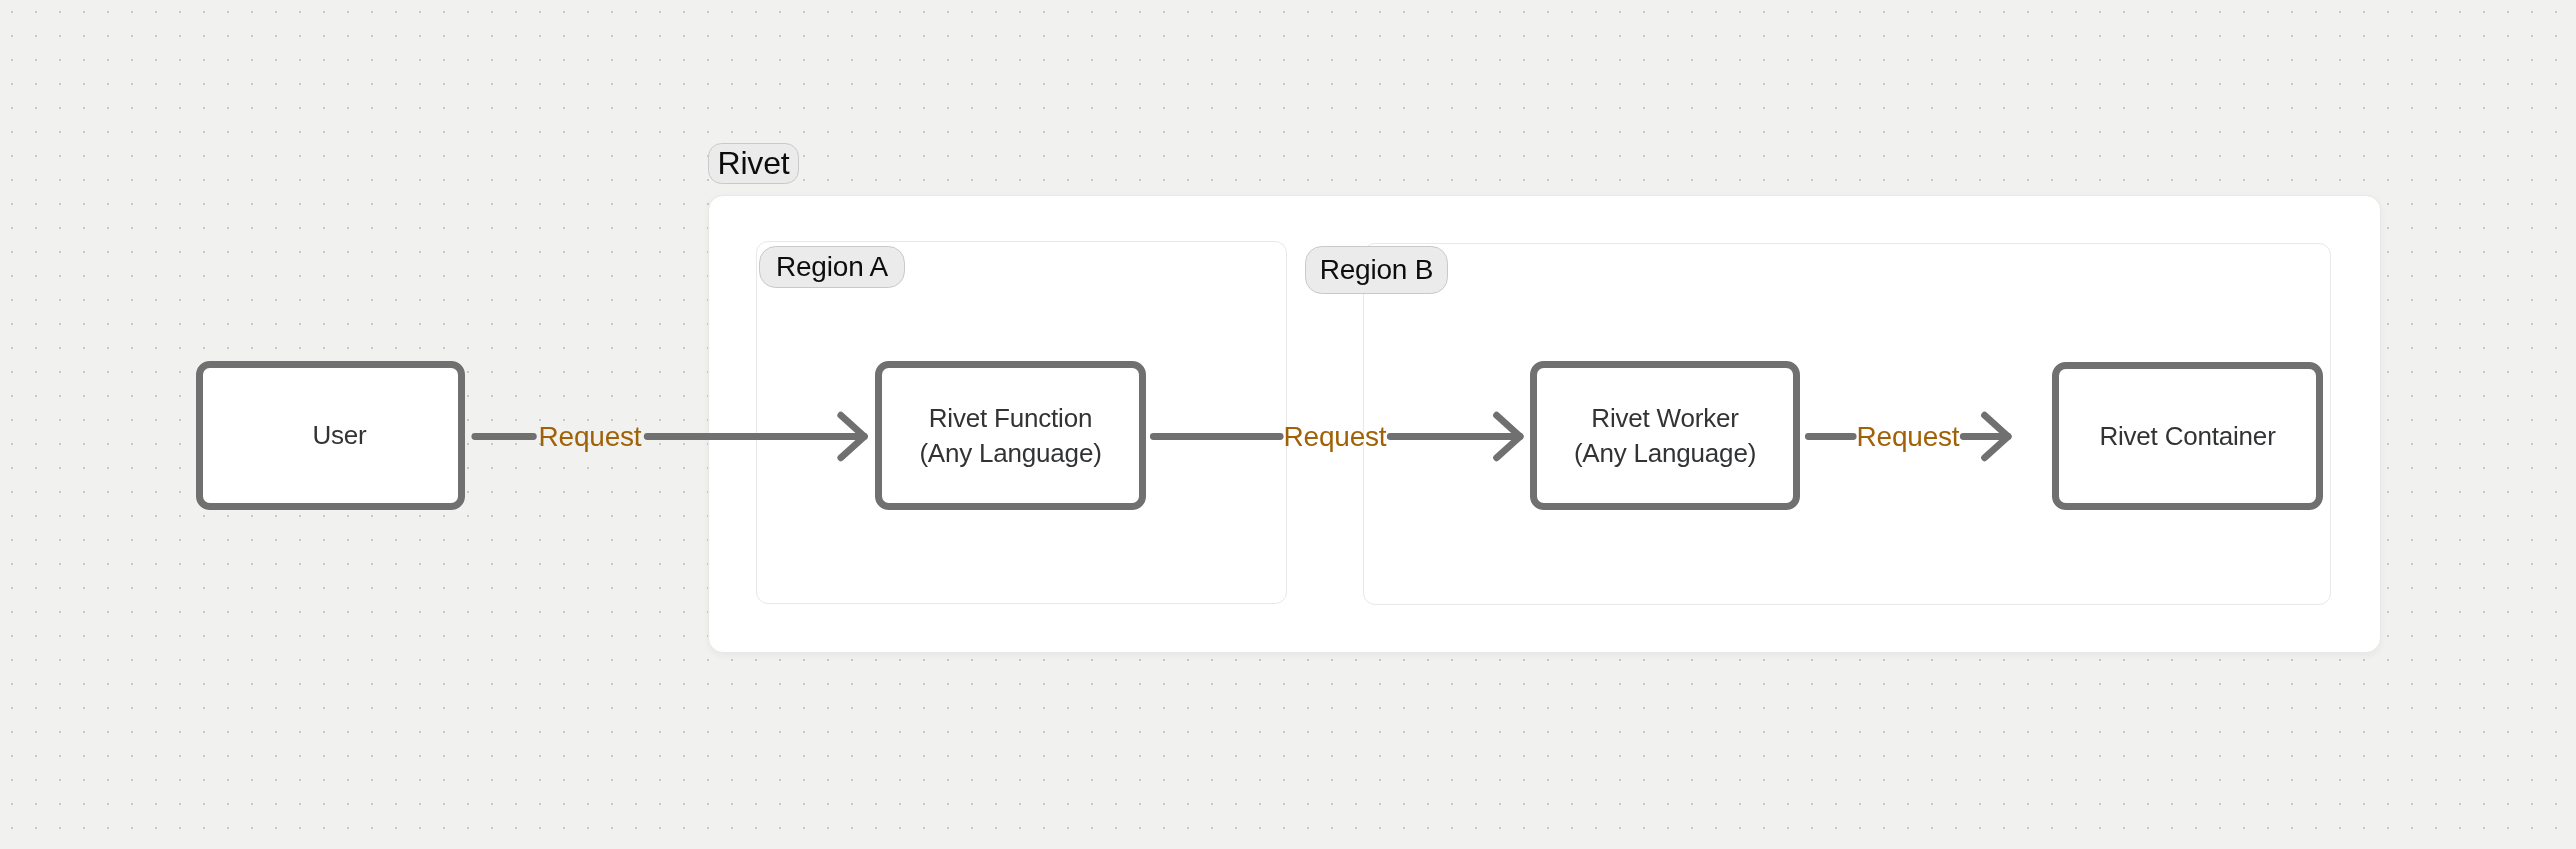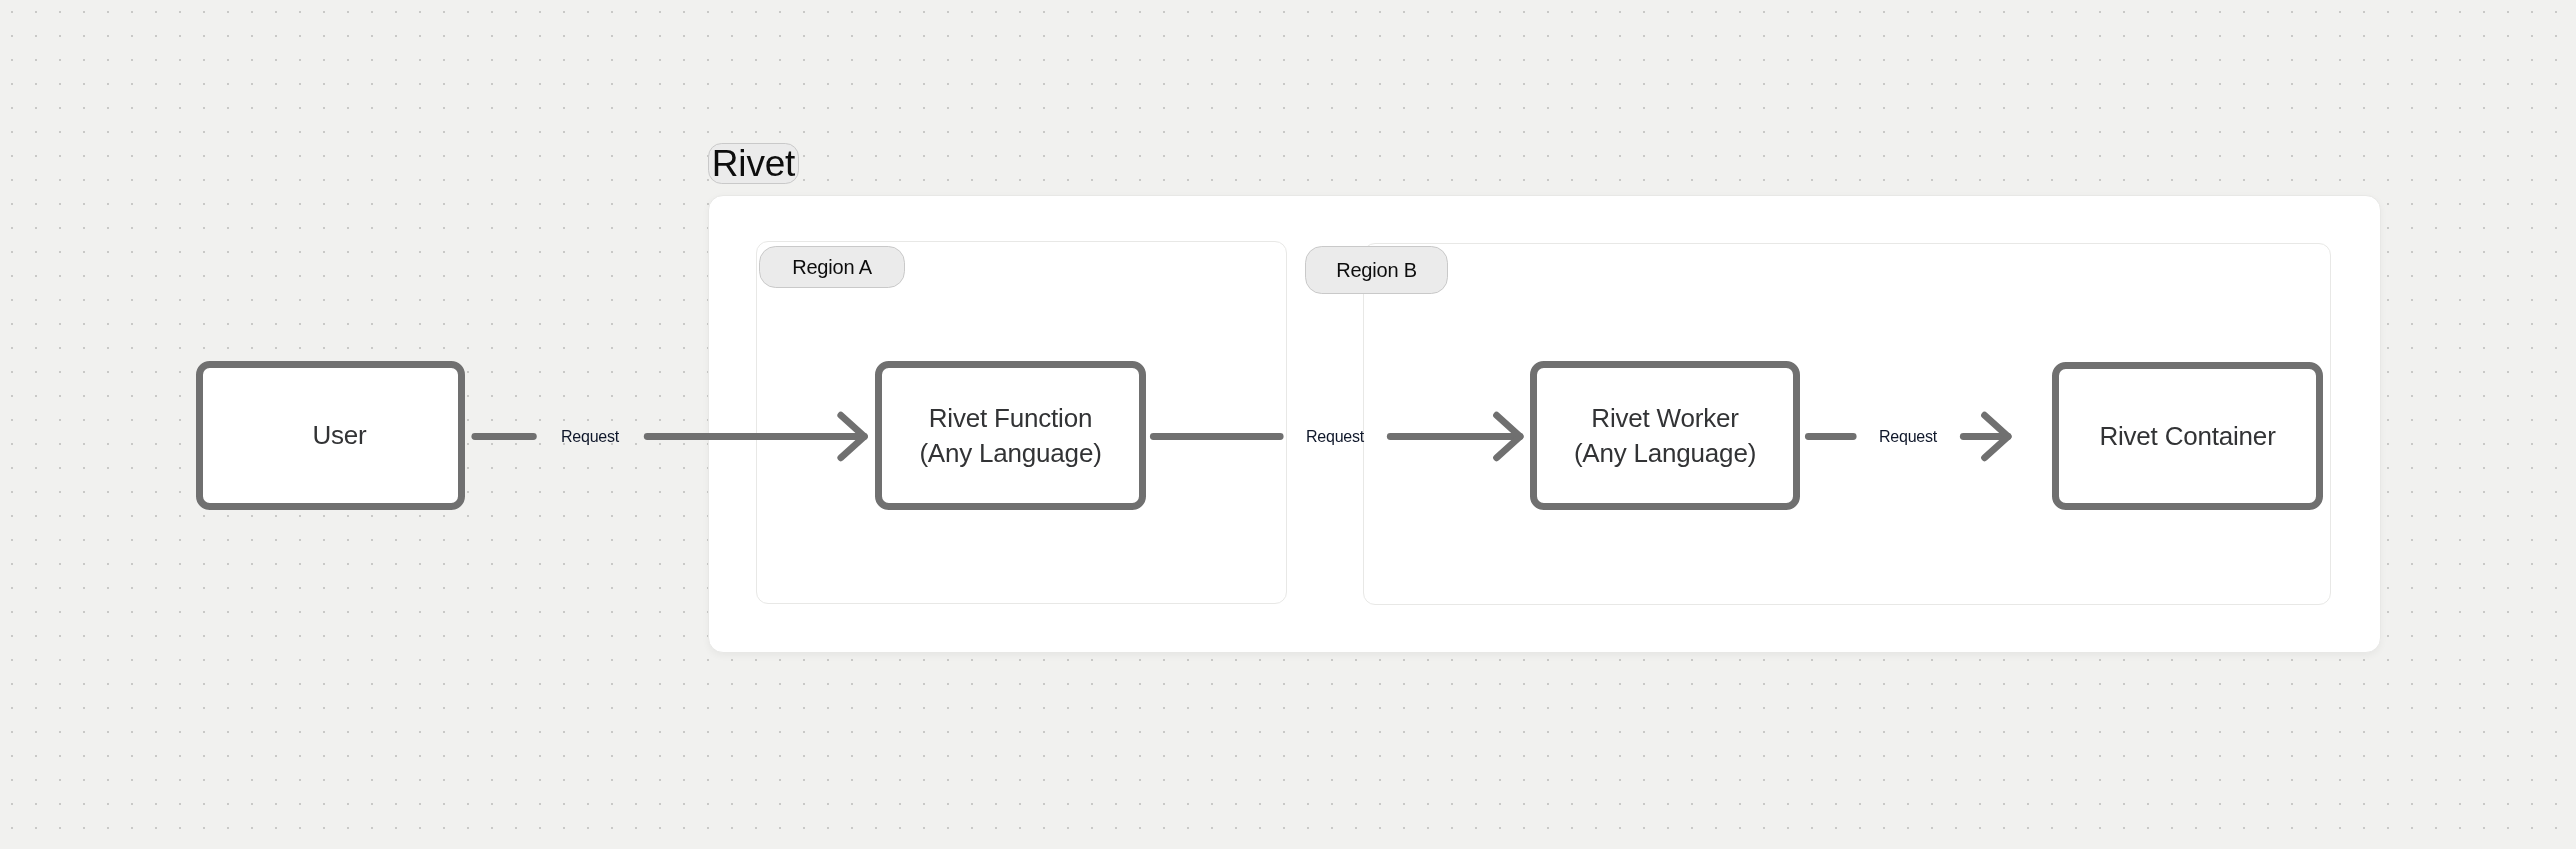--- a/index.html
+++ b/index.html
@@ -39,21 +39,21 @@
 
   
   .pill {
     position: absolute;
     background: var(--pill-bg);
     border: 1.9px solid var(--pill-border);
     border-radius: 16.7px;
     display: flex;
     align-items: center;
     justify-content: center;
-    font-size: 20px;
+    font-size: 28px;
     letter-spacing: -0.2px;
     color: var(--pill-text);
     white-space: nowrap;
   }
 
   
   .node {
     position: absolute;
     background: var(--panel-bg);
     border: 7.6px solid var(--shape);
@@ -72,31 +72,31 @@
   
   .edge { position: absolute; height: 61px; }
   .edge svg { position: absolute; inset: 0; width: 100%; height: 100%; color: var(--shape); }
   .edge-label {
     position: absolute;
     top: 0;
     height: 61px;
     display: flex;
     align-items: center;
     justify-content: center;
-    font-size: 16px;
+    font-size: 28px;
     letter-spacing: -0.2px;
-    color: #0f172a;
+    color: #a16207;
     white-space: nowrap;
   }
 </style>
 </head>
 <body>
 
 <div class="group outer" style="left:708px; top:195px; width:1673px; height:458px;"></div>
-<div class="pill" style="left:708px; top:143px; width:91px; height:41px; border-radius:13.7px; font-size:37px;">
+<div class="pill" style="left:708px; top:143px; width:91px; height:41px; border-radius:13.7px; font-size:32px;">
   <span>Rivet</span>
 </div>
 
 <div class="group region" style="left:756px; top:241px; width:531px; height:363px;"></div>
 <div class="pill" style="left:759px; top:246px; width:146px; height:42px;">
   <span>Region A</span>
 </div>
 
 <div class="group region" style="left:1363px; top:243px; width:968px; height:362px;"></div>
 <div class="pill" style="left:1305px; top:246px; width:143px; height:48px;">

